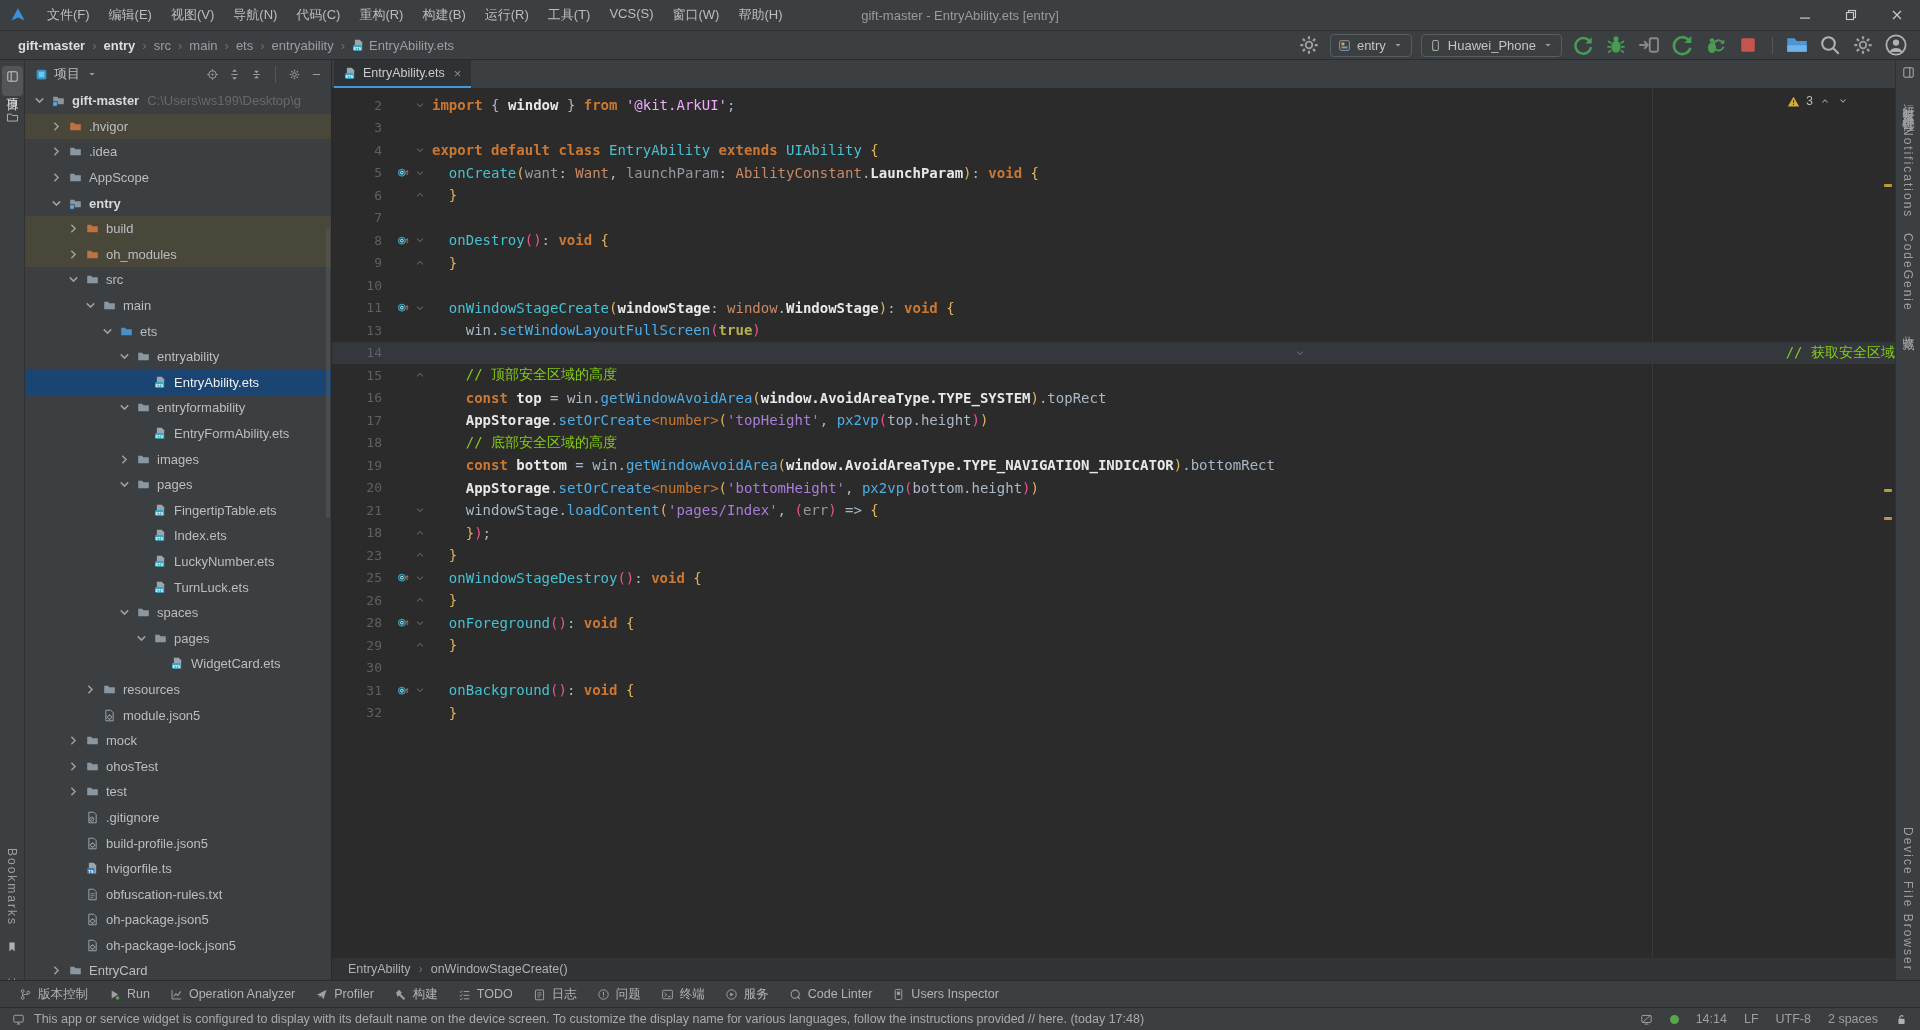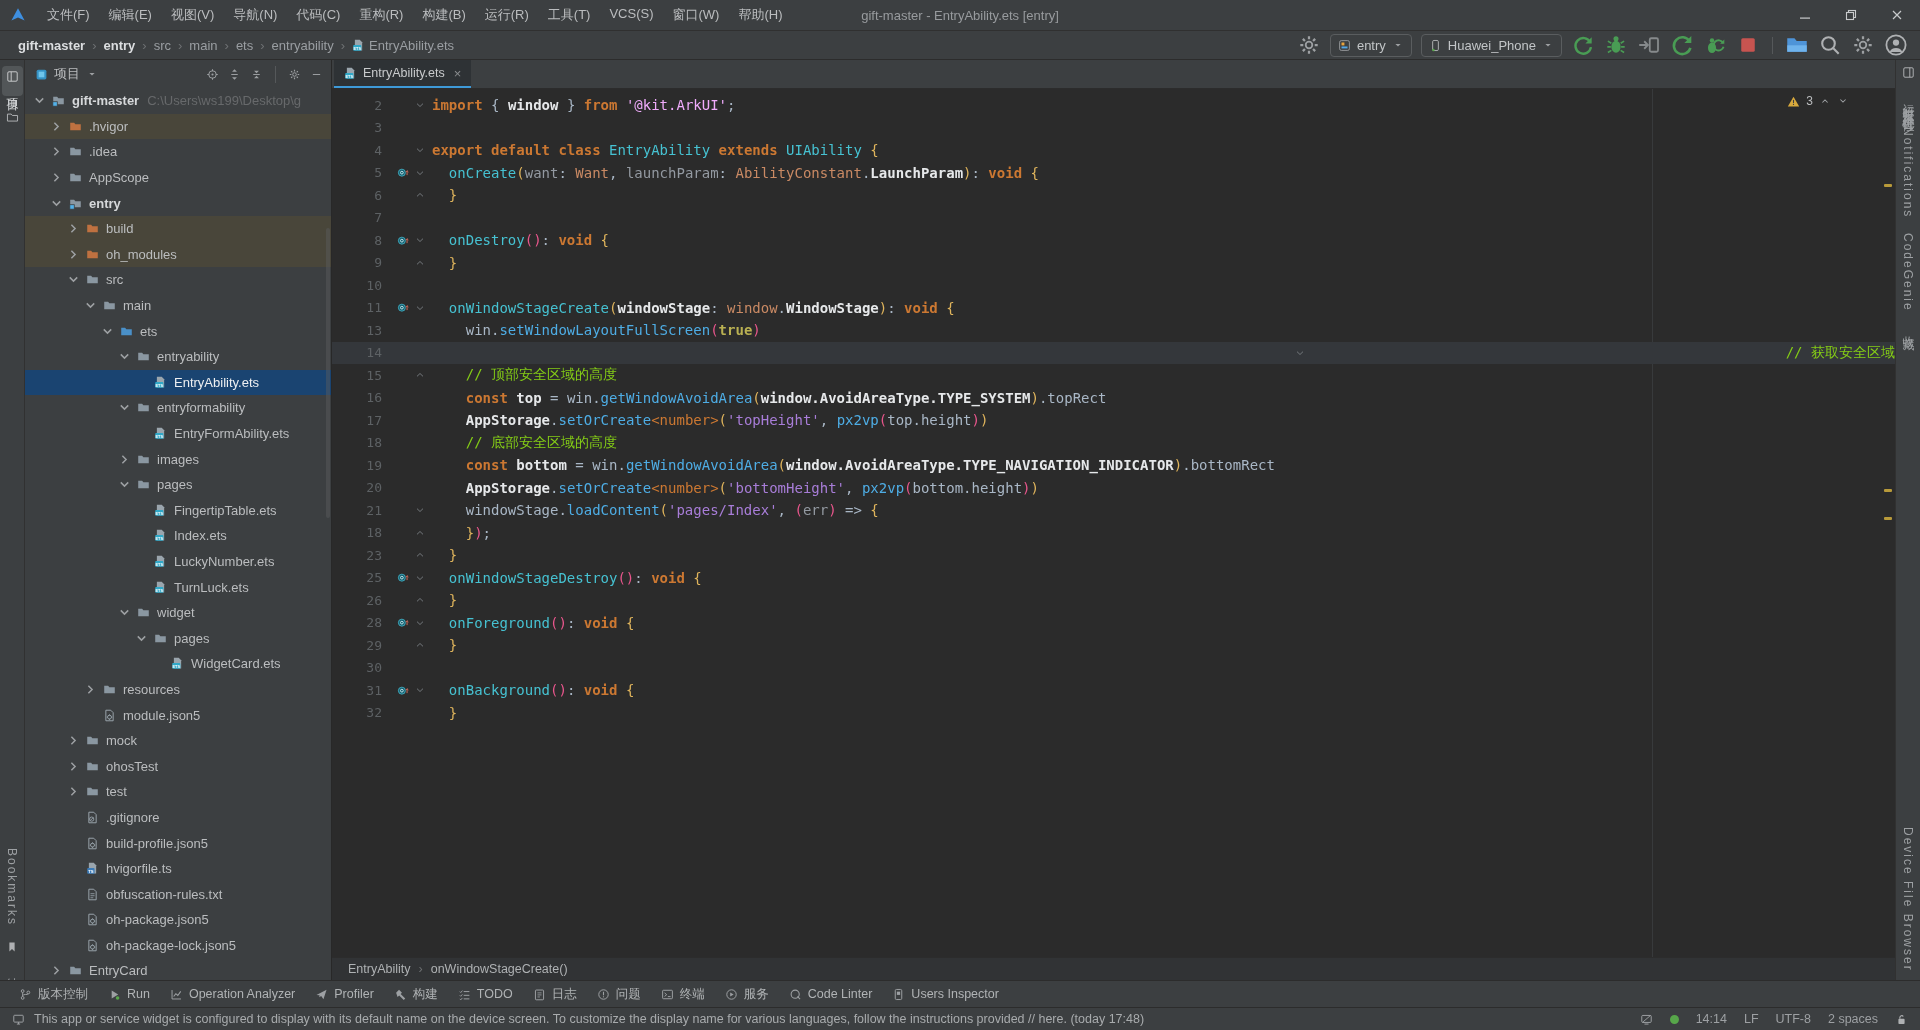--- a/index.html
+++ b/index.html
@@ -621,21 +621,21 @@
             <span class="tchev">
               <svg viewBox="0 0 16 16">
                 <path d="M4.5 6 L8 9.5 L11.5 6" fill="none" stroke="#9DA0A3" stroke-width="1.4"></path>
               </svg>
             </span>
             <span class="tico ic s13">
               <svg viewBox="0 0 16 16">
                 <path d="M1.5 3.5 h4.8 l1.5 1.8 h6.7 v7.2 H1.5 Z" fill="#8A97A1"></path>
               </svg>
             </span>
-            <span class="tlabel">widget</span>
+            <span class="tlabel">spaces</span>
           </div>
           <div class="trow" style="padding-left:108px">
             <span class="tchev">
               <svg viewBox="0 0 16 16">
                 <path d="M4.5 6 L8 9.5 L11.5 6" fill="none" stroke="#9DA0A3" stroke-width="1.4"></path>
               </svg>
             </span>
             <span class="tico ic s13">
               <svg viewBox="0 0 16 16">
                 <path d="M1.5 3.5 h4.8 l1.5 1.8 h6.7 v7.2 H1.5 Z" fill="#8A97A1"></path>

